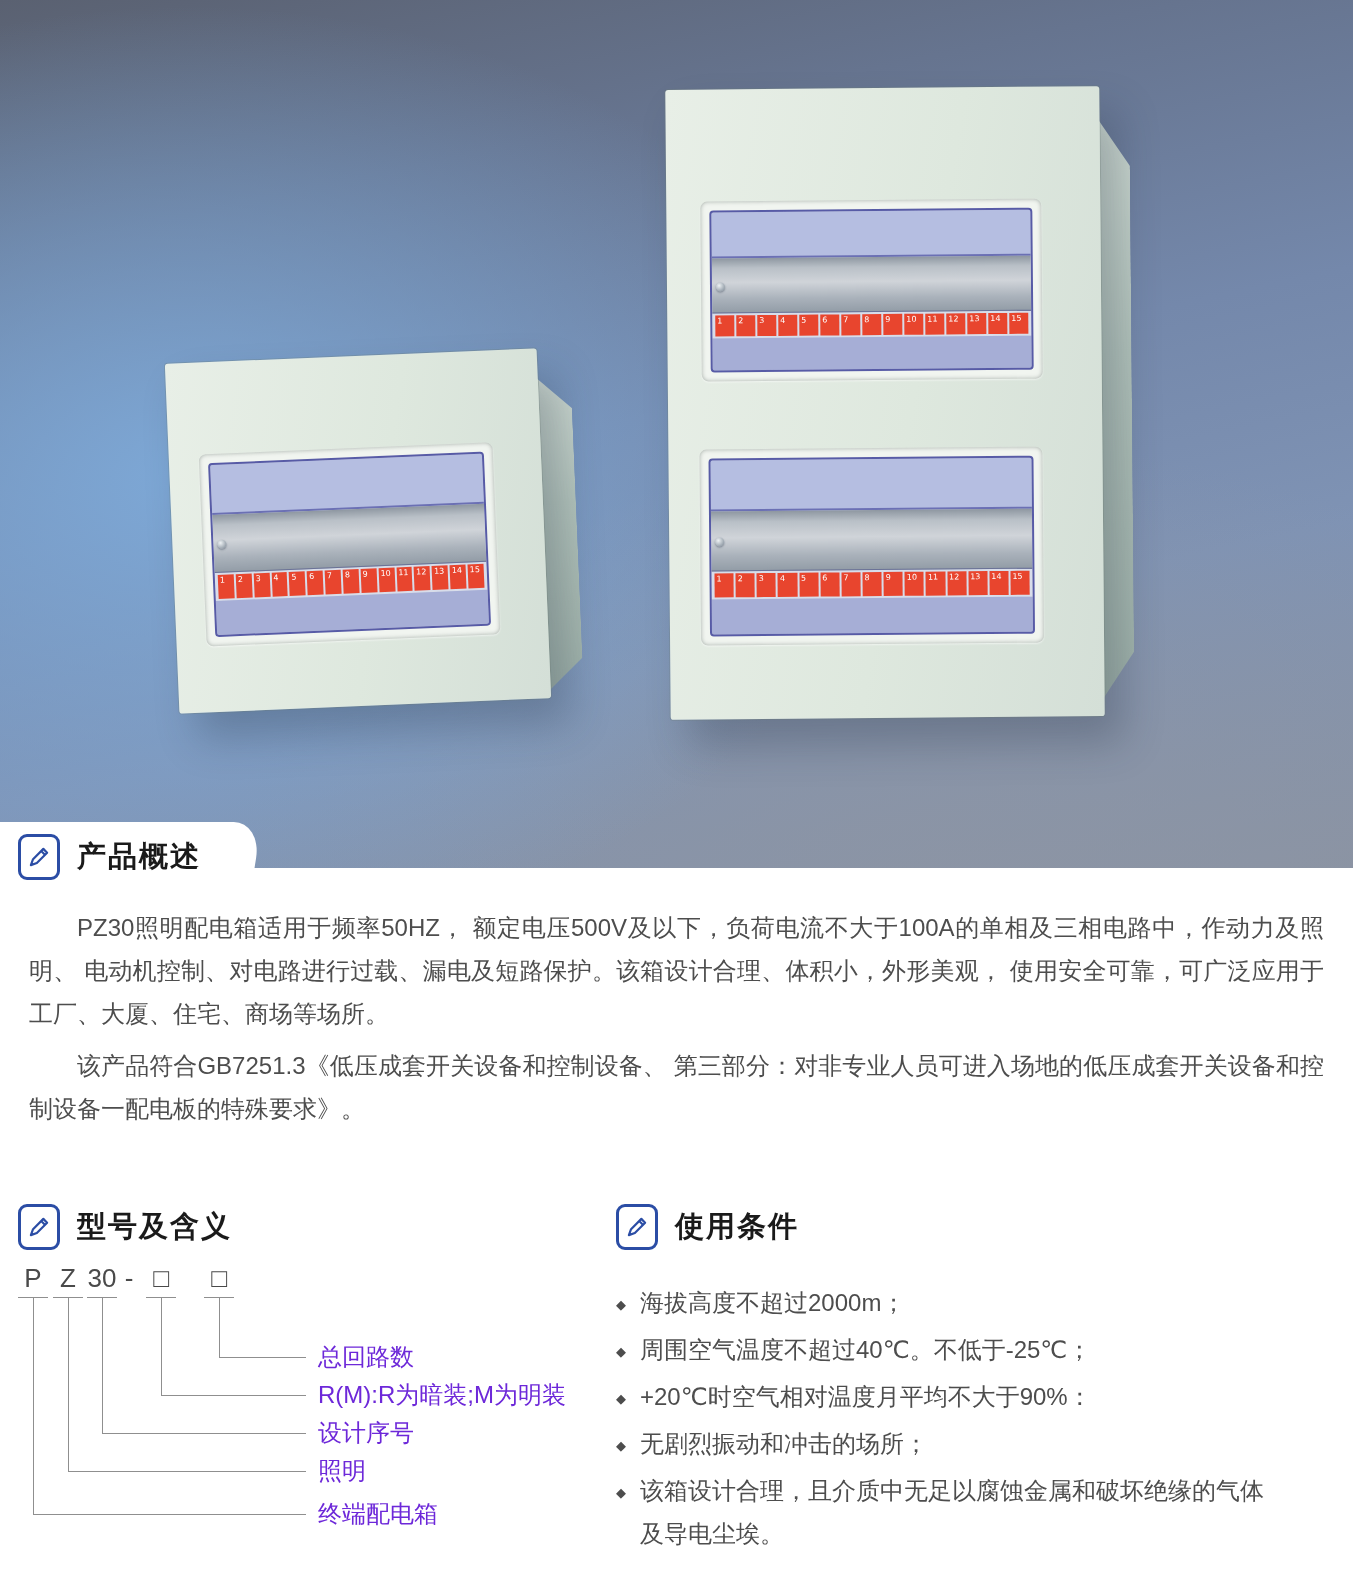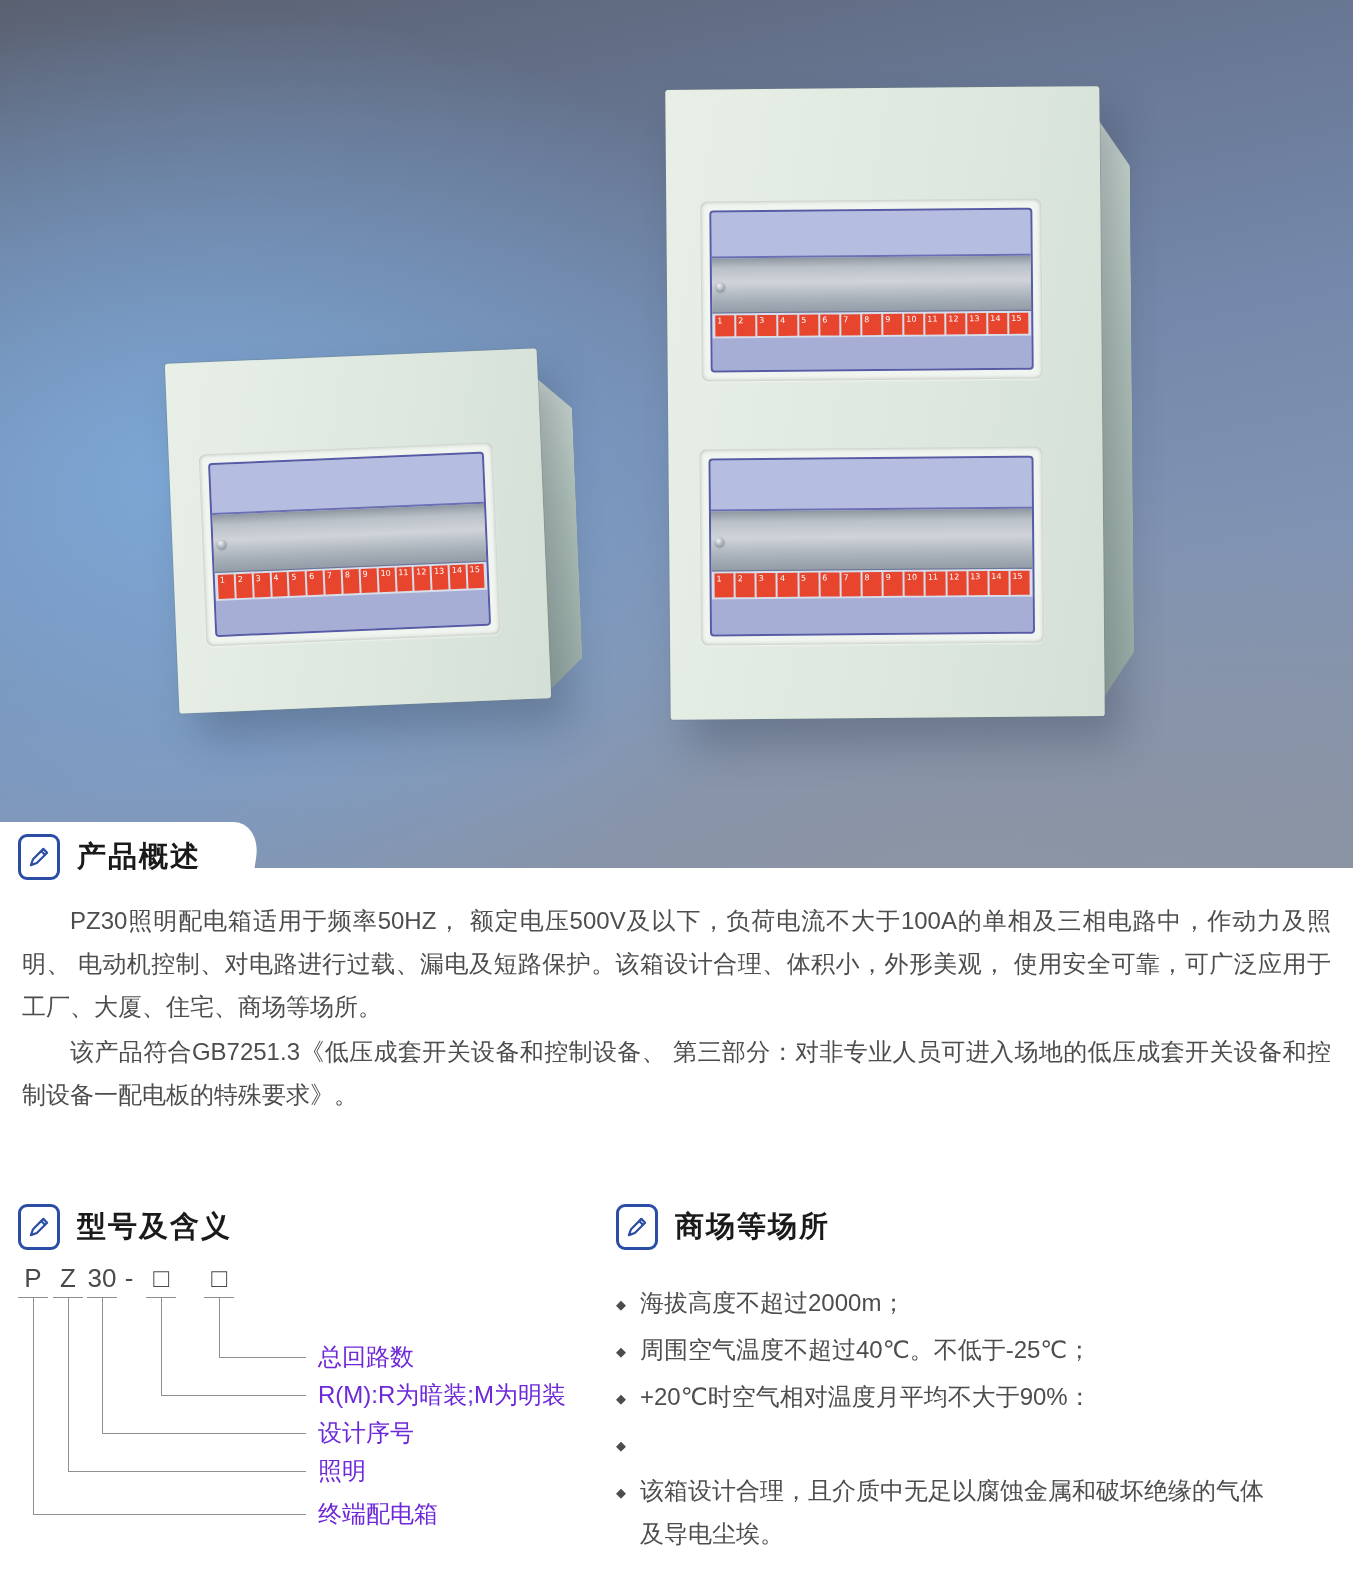--- a/index.html
+++ b/index.html
@@ -84,21 +84,21 @@
   .sec-title { font-size:29px; font-weight:bold; color:#1a1a1a; letter-spacing:2px; white-space:nowrap; }
   .hdr-overview   { left:18px;  top:834px;  }
   .hdr-model      { left:18px;  top:1204px; }
   .hdr-conditions { left:616px; top:1204px; }
 
   
   .overview-text {
     position:absolute; left:20px; top:897px; width:1313px;
     font-size:24px; line-height:43px; color:#4d4d4d; text-align:justify;
   }
-  .overview-text p { margin:2px; text-indent:2em; }
+  .overview-text p { margin:9px; text-indent:2em; }
 
   
   .code-part { position:absolute; top:1263px; font-size:26px; color:#4a4a4a; text-align:center; }
   .cp-0 { left:22px;  width:22px; }
   .cp-1 { left:57px;  width:22px; }
   .cp-2 { left:84px;  width:36px; }
   .cp-3 { left:121px; width:16px; }
   .cp-4 { left:147px; width:28px; }
   .cp-5 { left:205px; width:28px; }
   .tick  { position:absolute; top:1297px; width:30px; height:0; border-top:1px solid #8f8f8f; }
@@ -276,38 +276,39 @@
   <span class="dlabel dl-3">照明</span>
   <span class="dlabel dl-4">终端配电箱</span>
 
   <div class="sec-hdr hdr-conditions">
     <span class="icon-box">
       <svg width="26" height="26" viewBox="0 0 24 24" fill="none" stroke="#2b4da5" stroke-width="2" stroke-linejoin="round">
         <path d="M4.5 19.5l2-5.5L16 4.5l3.5 3.5L10 17.5l-5.5 2z"></path>
         <path d="M14 6.5l3.5 3.5"></path>
       </svg>
     </span>
-    <span class="sec-title">商场等场所</span>
+    <span class="sec-title">使用条件</span>
   </div>
 
   <div class="cond-list">
       <div class="cond-item">
       <span class="diamond"></span>
       <span class="cond-text">海拔高度不超过2000m；</span>
     </div>
       <div class="cond-item">
       <span class="diamond"></span>
       <span class="cond-text">周围空气温度不超过40℃。不低于-25℃；</span>
     </div>
       <div class="cond-item">
       <span class="diamond"></span>
       <span class="cond-text">+20℃时空气相对温度月平均不大于90%：</span>
     </div>
       <div class="cond-item">
       <span class="diamond"></span>
+      <span class="cond-text">无剧烈振动和冲击的场所；</span>
     </div>
       <div class="cond-item">
       <span class="diamond"></span>
       <span class="cond-text">该箱设计合理，且介质中无足以腐蚀金属和破坏绝缘的气体及导电尘埃。</span>
     </div>
     </div>
 
 </div>
 
 </body></html>

